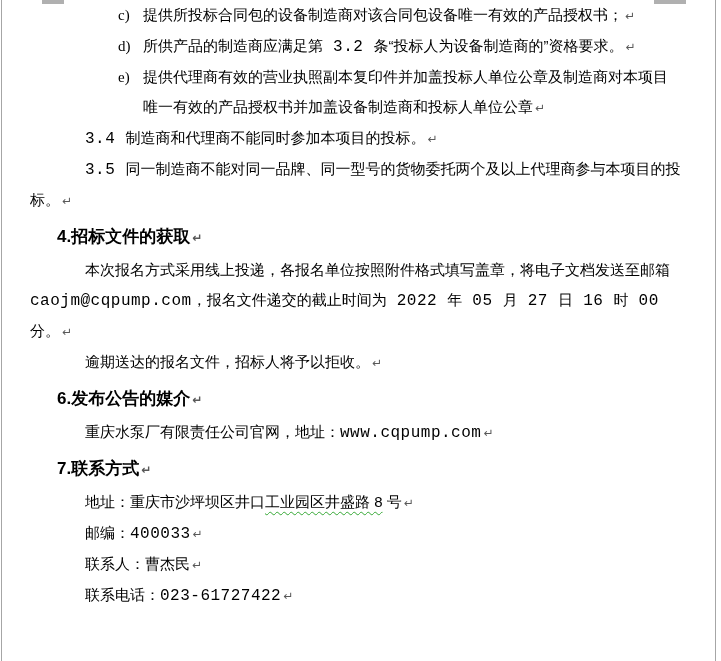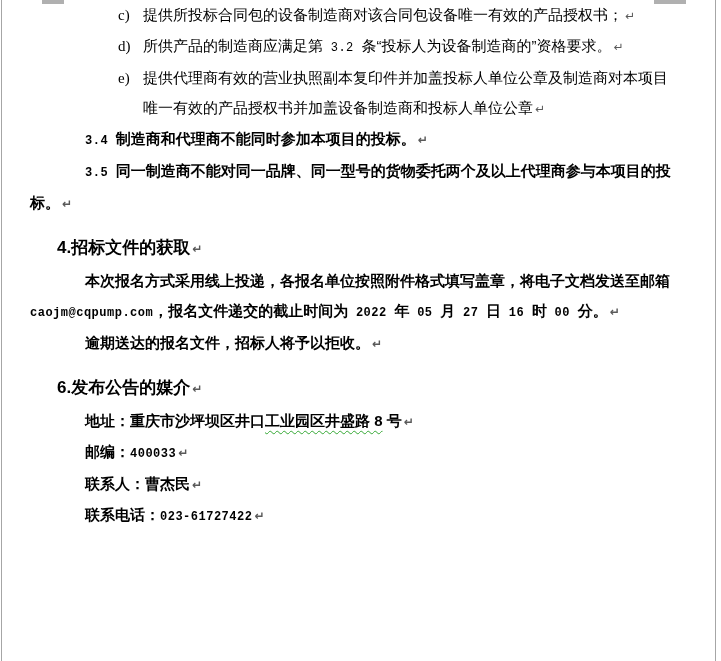--- a/index.html
+++ b/index.html
@@ -42,42 +42,42 @@
     width: 662px;
     color: #000000;
   }
   .para {
     margin: 0;
     font-size: 15px;
     line-height: 30px;
     color: #000000;
     white-space: normal;
   }
-  .para.indent { text-indent: 55px; font-weight: bold; }
+  .para.indent { text-indent: 55px; }
   .para.list {
     position: relative;
     padding-left: 113px;
     text-indent: 0;
   }
   .para.list .list-marker {
     position: absolute;
     left: 88px;
     top: 0;
     font-family: "Liberation Serif", serif;
   }
   .para.heading {
     font-size: 17px;
     font-weight: bold;
     line-height: 34px;
-    margin: 12px 0 0 0;
+    margin: 4px 0 0 0;
     text-indent: 27px;
   }
   .run-ascii {
     font-family: "Liberation Mono", "DejaVu Sans Mono", monospace;
-    font-size: 12px;
+    font-size: 16px;
     letter-spacing: 0.5px;
   }
   .run-squiggle {
     text-decoration-line: underline;
     text-decoration-style: wavy;
     text-decoration-color: var(--spell-color, #35a835);
     text-decoration-thickness: 1px;
     text-underline-offset: 4px;
   }
   .pmark {
@@ -99,18 +99,20 @@
   <div class="content">
       <div class="para list"><span class="list-marker">c)</span><span class="">提供所投标合同包的设备制造商对该合同包设备唯一有效的产品授权书；</span><span class="pmark">↵</span></div>
       <div class="para list"><span class="list-marker">d)</span><span class="">所供产品的制造商应满足第</span><span class="run-ascii "> 3.2 </span><span class="">条“投标人为设备制造商的”资格要求。</span><span class="pmark">↵</span></div>
       <div class="para list"><span class="list-marker">e)</span><span class="">提供代理商有效的营业执照副本复印件并加盖投标人单位公章及制造商对本项目</span><br><span class="">唯一有效的产品授权书并加盖设备制造商和投标人单位公章</span><span class="pmark">↵</span></div>
       <div class="para indent"><span class="run-ascii ">3.4 </span><span class="">制造商和代理商不能同时参加本项目的投标。</span><span class="pmark">↵</span></div>
       <div class="para indent"><span class="run-ascii ">3.5 </span><span class="">同一制造商不能对同一品牌、同一型号的货物委托两个及以上代理商参与本项目的投</span><br><span class="">标。</span><span class="pmark">↵</span></div>
       <div class="para heading"><span class="">4.招标文件的获取</span><span class="pmark">↵</span></div>
       <div class="para indent"><span class="">本次报名方式采用线上投递，各报名单位按照附件格式填写盖章，将电子文档发送至邮箱</span><br><span class="run-ascii ">caojm@cqpump.com</span><span class="">，报名文件递交的截止时间为</span><span class="run-ascii "> 2022 </span><span class="">年</span><span class="run-ascii "> 05 </span><span class="">月</span><span class="run-ascii "> 27 </span><span class="">日</span><span class="run-ascii "> 16 </span><span class="">时</span><span class="run-ascii "> 00 </span><span class="">分。</span><span class="pmark">↵</span></div>
       <div class="para indent"><span class="">逾期送达的报名文件，招标人将予以拒收。</span><span class="pmark">↵</span></div>
       <div class="para heading"><span class="">6.发布公告的媒介</span><span class="pmark">↵</span></div>
+      <div class="para indent"><span class="">重庆水泵厂有限责任公司官网，地址：</span><span class="run-ascii ">www.cqpump.com</span><span class="pmark">↵</span></div>
+      <div class="para heading"><span class="">7.联系方式</span><span class="pmark">↵</span></div>
       <div class="para indent"><span class="">地址：重庆市沙坪坝区井口</span><span class="run-squiggle">工业园区井盛路 8</span><span class=""> 号</span><span class="pmark">↵</span></div>
       <div class="para indent"><span class="">邮编：</span><span class="run-ascii ">400033</span><span class="pmark">↵</span></div>
       <div class="para indent"><span class="">联系人：曹杰民</span><span class="pmark">↵</span></div>
       <div class="para indent"><span class="">联系电话：</span><span class="run-ascii ">023-61727422</span><span class="pmark">↵</span></div>
     </div>
 </div>
 
 </body></html>

